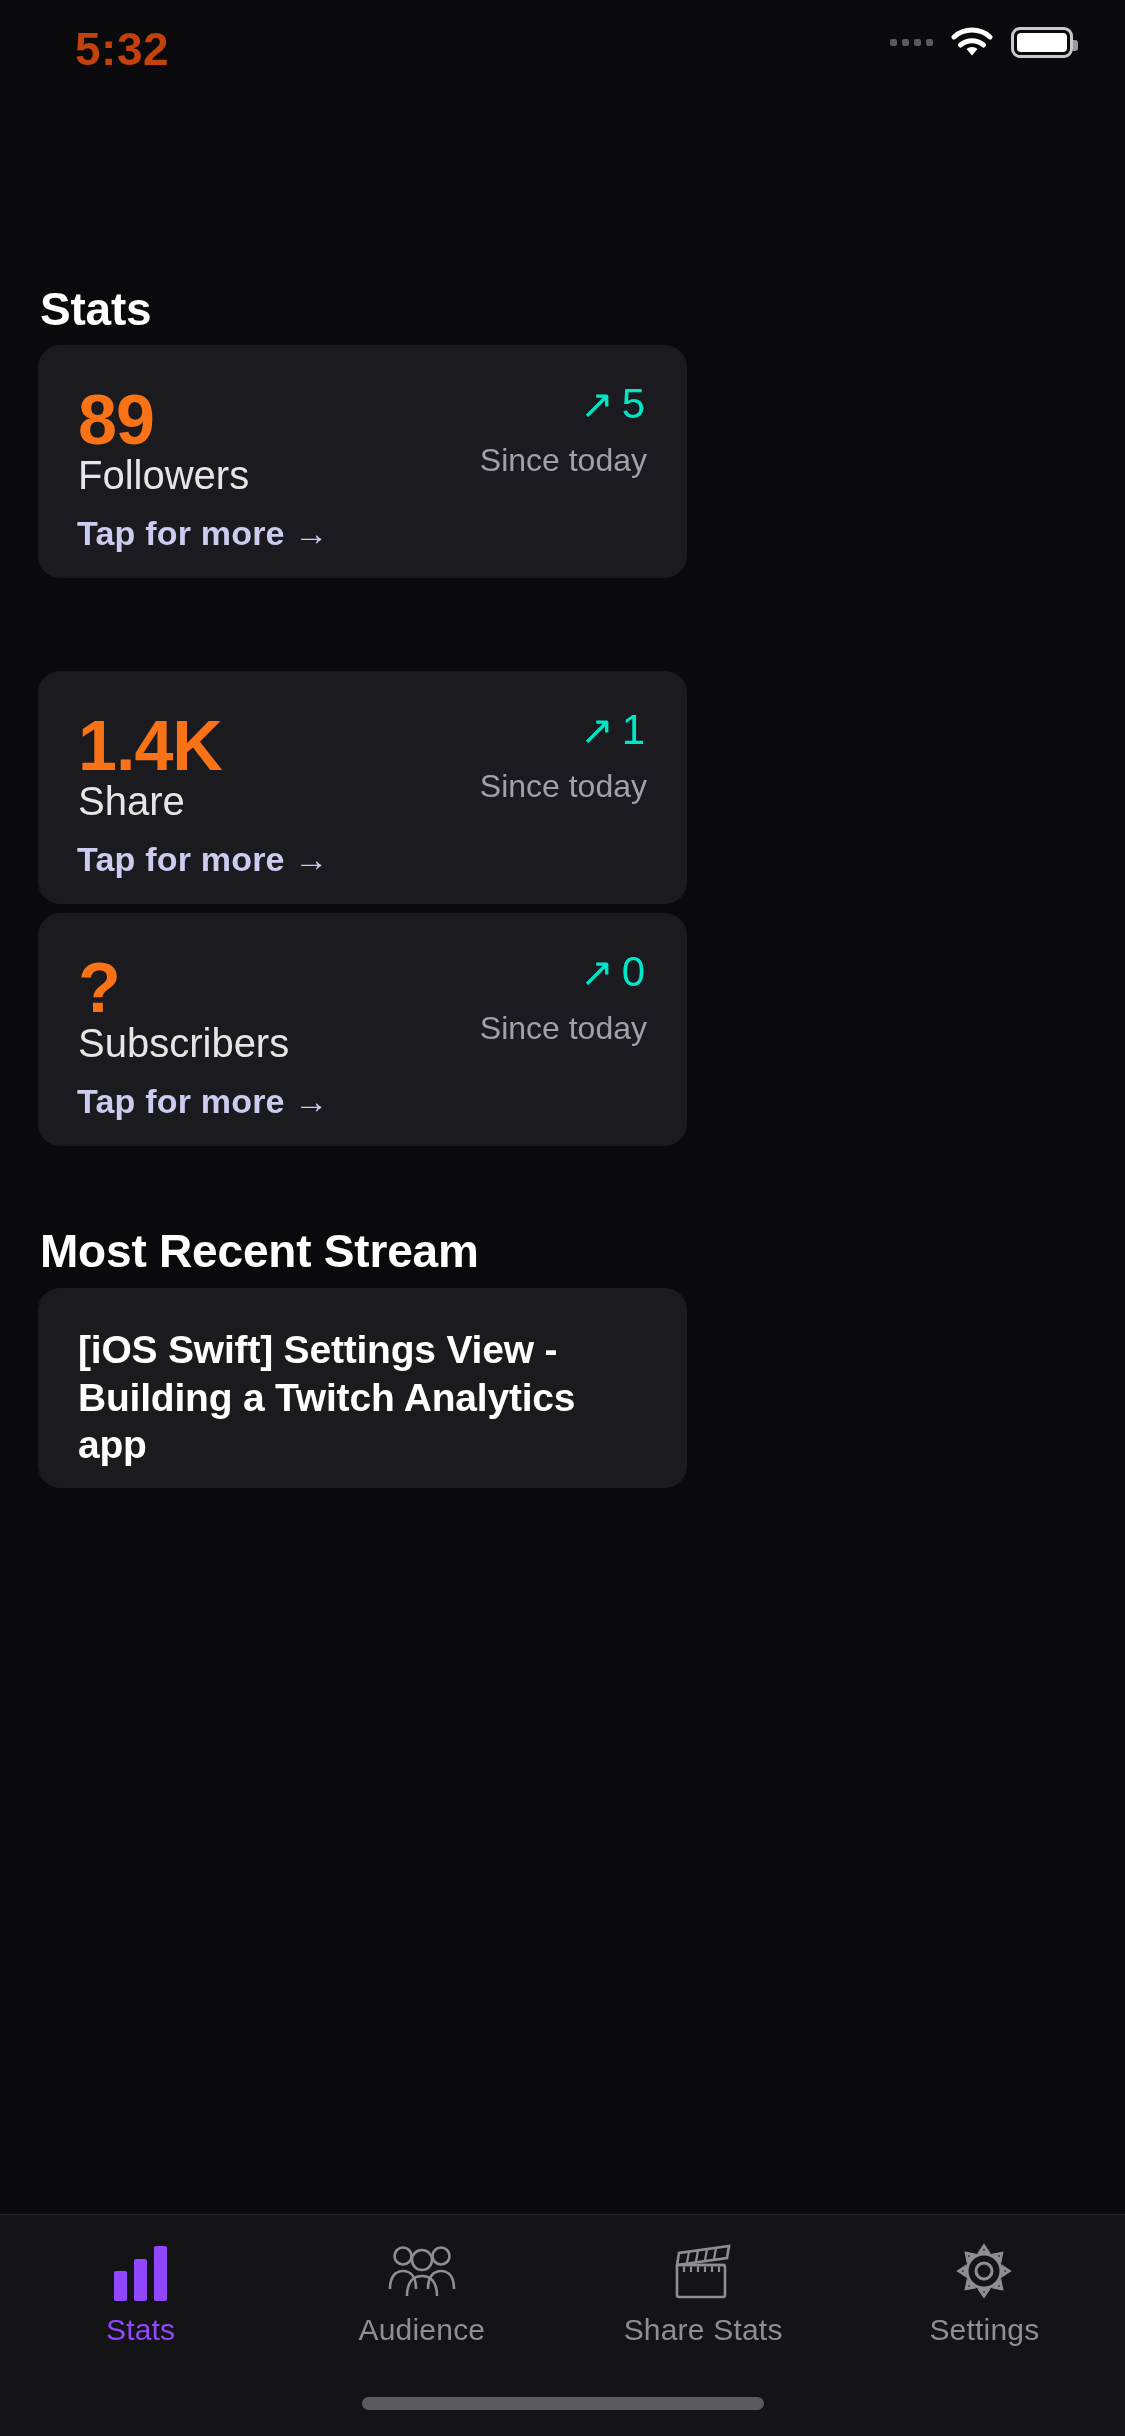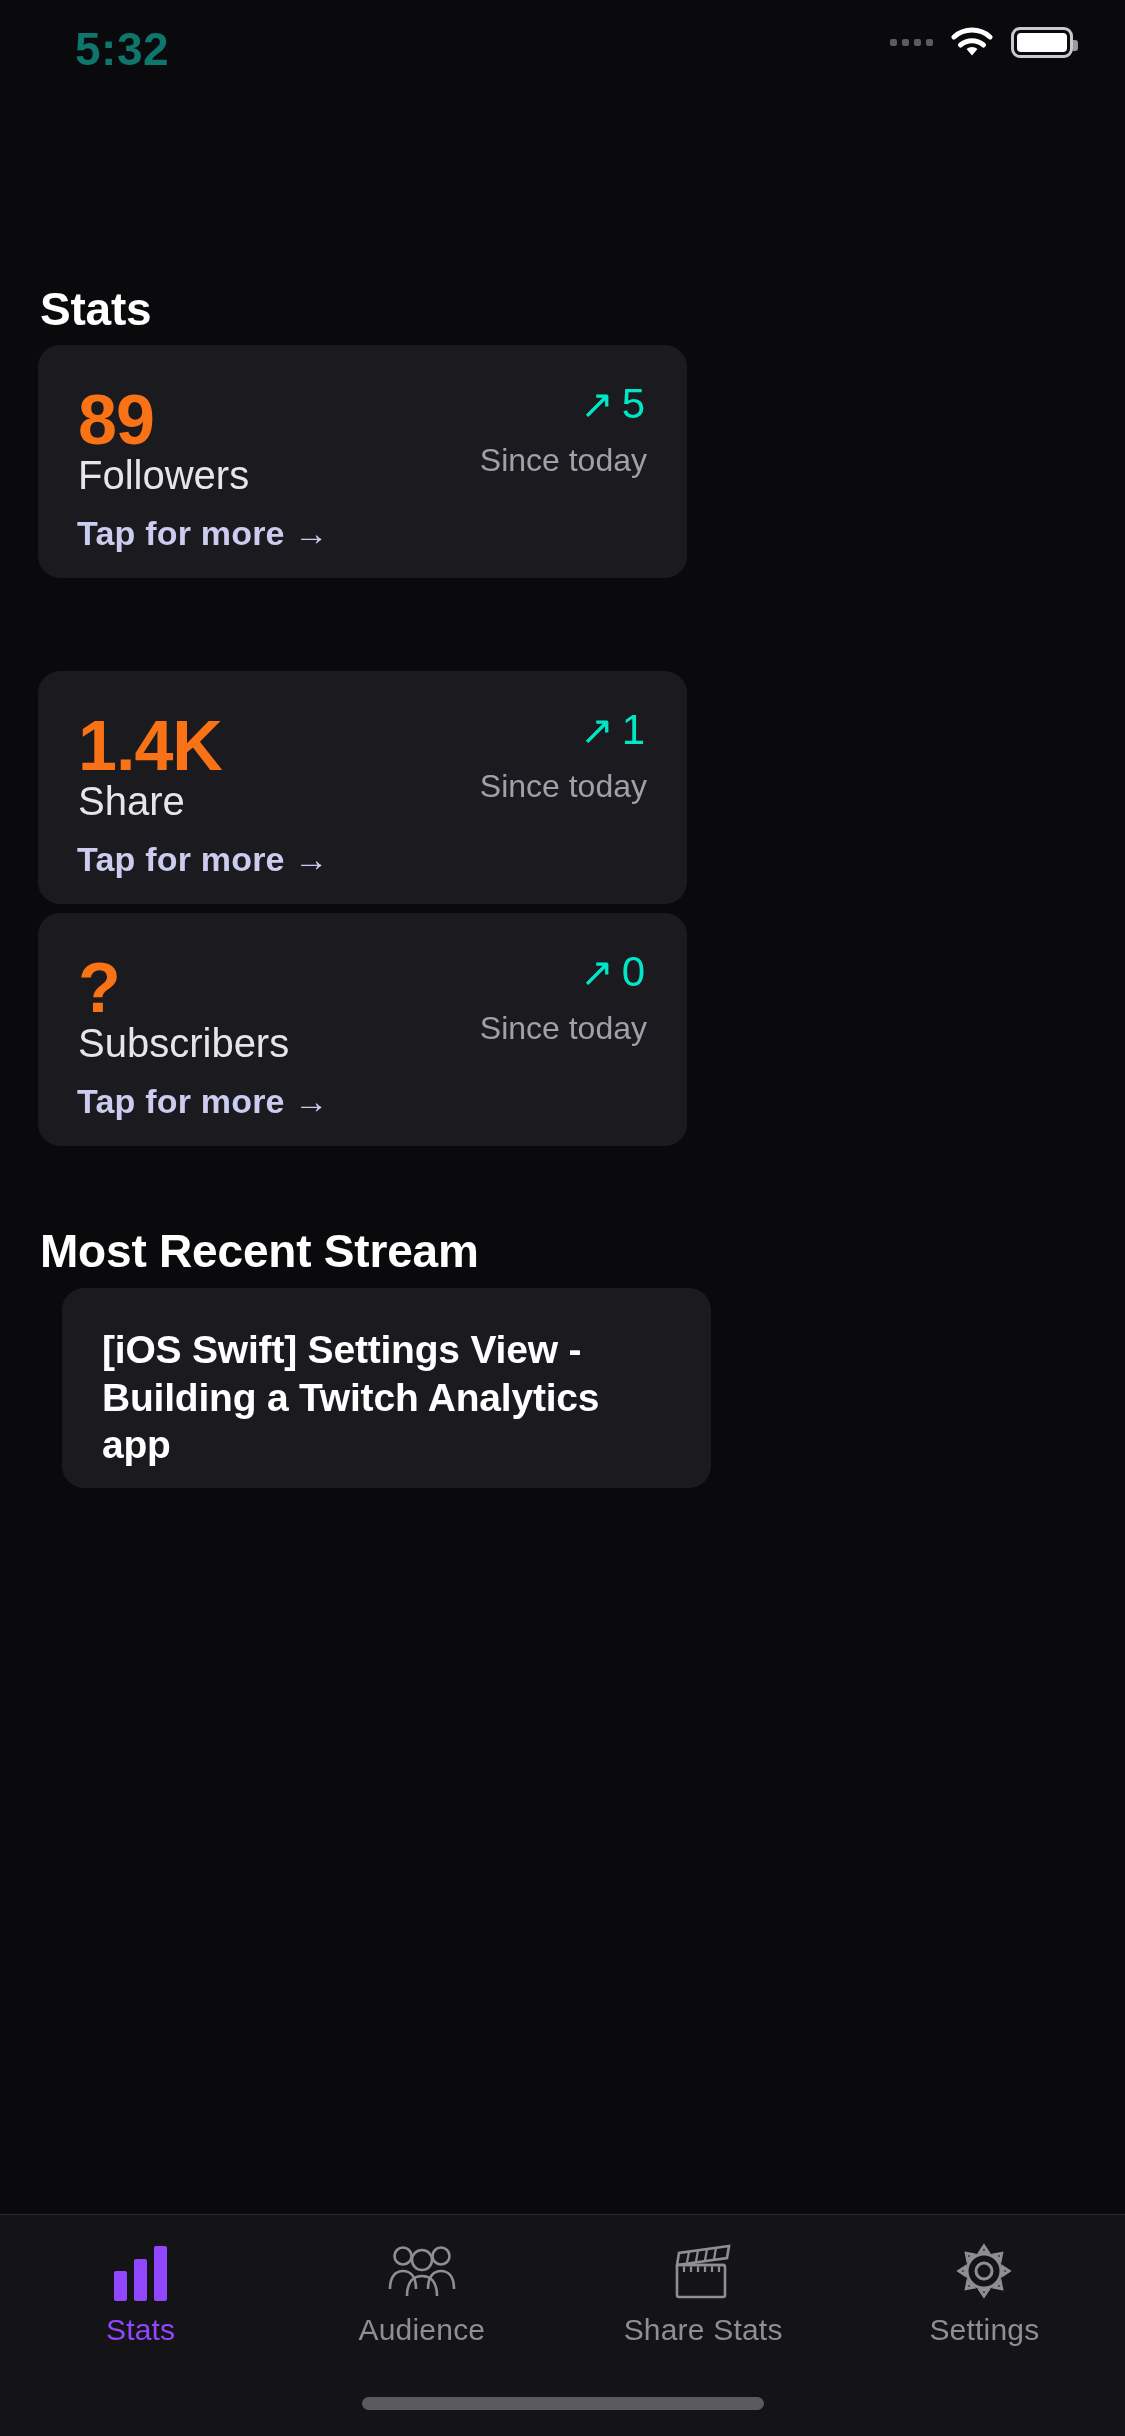--- a/index.html
+++ b/index.html
@@ -8,21 +8,21 @@
     background:#0a0a0c;
     font-family:"Liberation Sans", sans-serif;
     overflow:hidden;
   }
   .phone { position:relative; width:1125px; height:2436px; background:#0a0a0c; }
 
   
   .statusbar { position:absolute; top:0; left:0; width:1125px; height:120px; }
   .sb-time {
     position:absolute; left:75px; top:22px;
-    font-size:46px; font-weight:700; color:#0f766e;
+    font-size:46px; font-weight:700; color:#c2410c;
     letter-spacing:0.5px;
   }
   .sb-right { position:absolute; right:52px; top:26px; display:flex; align-items:center; gap:18px; }
   .sb-dots { display:flex; gap:5px; align-items:flex-end; }
   .sb-dots i { display:block; width:7px; height:7px; background:#5a5a60; border-radius:2px; }
   .sb-wifi { width:42px; height:32px; position:relative; }
   .sb-batt {
     width:62px; height:31px; border:3px solid #c9c9cf; border-radius:9px;
     position:relative; display:flex; align-items:center; padding:3px;
   }
@@ -100,21 +100,21 @@
   }
   .card .delta .arr { font-size:40px; font-weight:400; }
   .card .since {
     position:absolute; right:40px; top:98px;
     font-size:32px; font-weight:400; color:#a0a0a8; line-height:1.1;
   }
 
   
   .stream-card {
     position:absolute; left:38px; top:1288px; width:649px; height:200px;
-    background:#1a1a1f; border-radius:22px; overflow:hidden;margin-left:24px;
+    background:#1a1a1f; border-radius:22px; overflow:hidden;
   }
   .stream-title {
     position:absolute; left:40px; top:38px; width:570px;
     font-size:39px; font-weight:700; color:#ffffff; line-height:1.22;
     letter-spacing:-0.2px;
   }
 
   
   .tabbar {
     position:absolute; left:0; bottom:0; width:1125px; height:222px;

